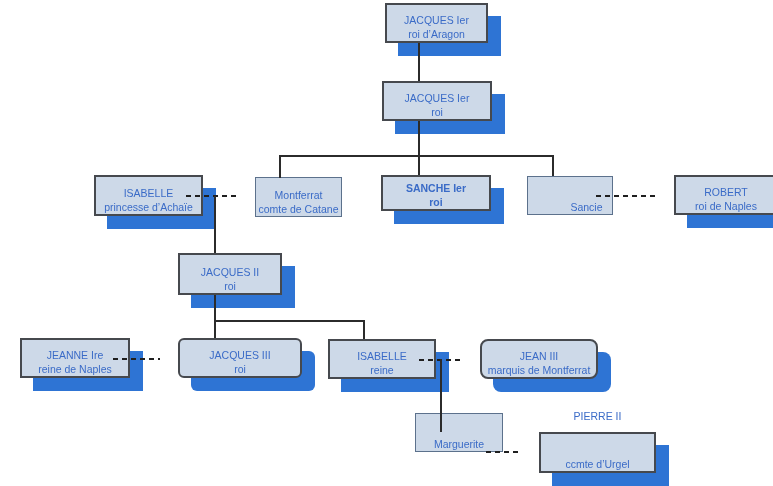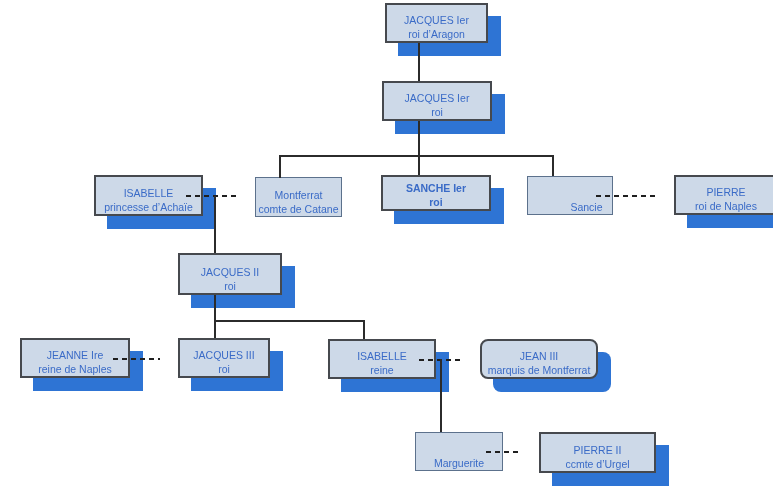--- a/index.html
+++ b/index.html
@@ -34,25 +34,25 @@
   }
   .n1 {left:367px;top:3px;  width:103px;height:40px;}
   .n2 {left:364px;top:81px; width:110px;height:40px;}
   .n3 {left:76px; top:175px;width:109px;height:41px;}
   .n4 {left:237px;top:177px;width:87px; height:40px;}
   .n5 {left:363px;top:175px;width:110px;height:36px;font-weight:bold;}
   .n6 {left:509px;top:176px;width:86px; height:39px;padding-left:33px;}
   .n7 {left:656px;top:175px;width:104px;height:40px;}
   .n8 {left:160px;top:253px;width:104px;height:42px;}
   .n9 {left:2px;  top:338px;width:110px;height:40px;}
-  .n10{left:160px;top:338px;width:92px;height:40px;}
+  .n10{left:160px;top:338px;width:124px;height:40px;border-radius:6px;}
   .n11{left:310px;top:339px;width:108px;height:40px;}
   .n12{left:462px;top:339px;width:118px;height:40px;border-radius:8px;}
-  .n13{left:397px;top:432px;width:88px; height:39px;}
-  .n14{left:521px;top:432px;width:117px;height:41px;}
+  .n13{left:397px;top:413px;width:88px; height:39px;}
+  .n14{left:521px;top:432px;width:117px;height:41px;gap:34px;}
   
   .line{position:absolute;z-index:2;}
   .v{width:1.5px;background:#2b2b2b;}
   .h{height:1.5px;background:#2b2b2b;}
   .dash{
     height:1.5px;
     background:repeating-linear-gradient(90deg,#1f1f1f 0 5px,transparent 5px 9px);
   }
   .c1 {left:418px;top:43px; height:38px;}
   .c2 {left:418px;top:121px;height:34px;}
@@ -93,21 +93,21 @@
     <span>comte de Catane</span>
   </div>
   <div class="node n5">
     <span>SANCHE Ier</span>
     <span>roi</span>
   </div>
   <div class="node plain n6">
     <span>Sancie</span>
   </div>
   <div class="node n7">
-    <span>PIERRE</span>
+    <span>ROBERT</span>
     <span>roi de Naples</span>
   </div>
   <div class="node n8">
     <span>JACQUES II</span>
     <span>roi</span>
   </div>
   <div class="node n9">
     <span>JEANNE Ire</span>
     <span>reine de Naples</span>
   </div>

